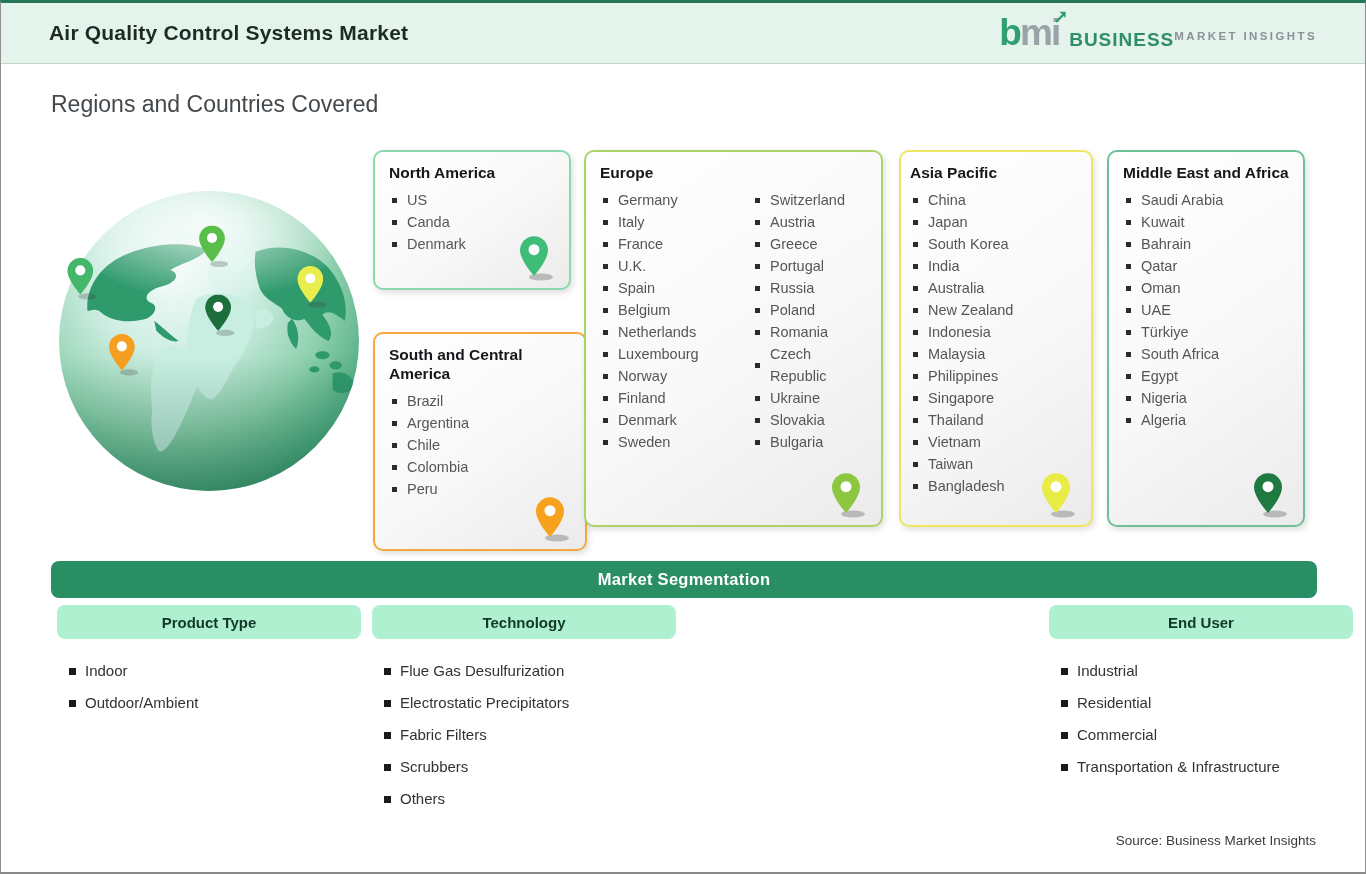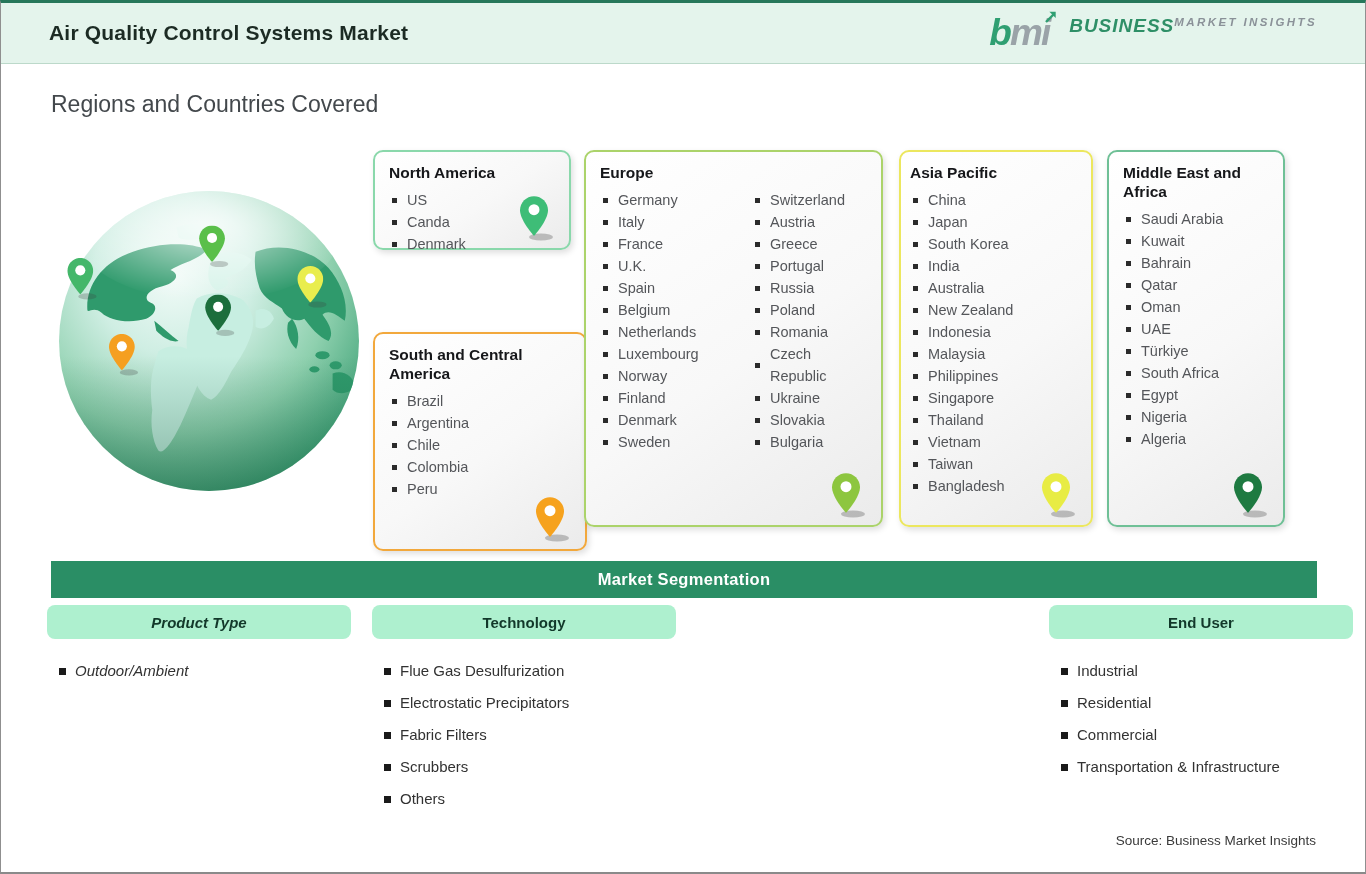--- a/index.html
+++ b/index.html
@@ -9,21 +9,21 @@
     border:1px solid #8f8f8f;border-top:3px solid #26775a;border-bottom:2px solid #8a8a8a;
     font-family:"Liberation Sans", sans-serif;overflow:hidden;
   }
   
   .topbar{
     position:absolute;left:0;top:0;width:100%;height:61px;background:#e4f4ec;
     border-bottom:1px solid #bcd9ca;display:flex;align-items:center;justify-content:space-between;
     padding:17px 48px;
   }
   .page-title{font-size:21px;font-weight:bold;color:#1c2b24;letter-spacing:.2px;margin:0;}
-  .logo{display:flex;align-items:flex-start;gap:20px;font-style:italic;}
+  .logo{display:flex;align-items:flex-end;gap:10px;}
   .logo-mark{position:relative;font-weight:bold;font-size:37px;line-height:34px;letter-spacing:-2px;}
   .logo-mark .lb{color:#2f9f72;}
   .logo-mark .lm,.logo-mark .li{color:#9aa3a8;}
   .logo-arrow{position:absolute;right:-9px;top:-6px;}
   .logo-text{display:flex;line-height:1.05;}
   .logo-line1{color:#2e8f67;font-weight:bold;font-size:19px;letter-spacing:1px;}
   .logo-line2{color:#8a9198;font-weight:bold;font-size:11.5px;letter-spacing:2.4px;}
   
   .section-heading{position:absolute;left:50px;top:88px;margin:0;font-size:23px;font-weight:400;color:#43484c;}
   
@@ -35,33 +35,33 @@
     box-shadow:2px 3px 6px rgba(0,0,0,.13);
     padding:11px 12px 10px 14px;
   }
   .rcard-title{font-size:15.5px;font-weight:bold;color:#16171a;line-height:19px;margin:0 0 7px 0;}
   .ccols{display:flex;gap:4px;align-items:center;}
   .clist{list-style:none;margin:0;padding:0;}
   .clist:first-child{min-width:148px;}
   .clist li{display:flex;align-items:center;line-height:22px;font-size:14.5px;color:#54565a;}
   .sq{display:inline-block;width:5px;height:5px;background:#2b2b2b;margin:0 10px 0 3px;flex:0 0 auto;}
   .card-pin-svg{position:absolute;right:14px;bottom:6px;}
-  .card-na{left:372px;top:147px;width:198px;height:100px;}
+  .card-na{left:372px;top:147px;width:198px;height:140px;}
   .card-sca{left:372px;top:305px;width:214px;height:219px;margin-top:24px;}
   .card-eu{left:583px;top:147px;width:299px;height:377px;}
   .card-apac{left:898px;top:147px;width:194px;height:377px;}
-  .card-mea{left:1106px;top:147px;width:178px;height:377px;}
+  .card-mea{left:1106px;top:147px;width:198px;height:377px;}
   
   .seg-banner{
     position:absolute;left:50px;top:558px;width:1266px;height:37px;background:#2a8e65;
-    border-radius:0;display:flex;align-items:center;justify-content:center;
+    border-radius:8px;display:flex;align-items:center;justify-content:center;
     color:#fff;font-size:16.5px;font-weight:bold;letter-spacing:.3px;
   }
   .seg-col{position:absolute;top:602px;width:304px;}
-  .seg-col.c0{left:46px;font-style:italic;} .seg-col.c1{left:371px;} .seg-col.c2{left:692px;} .seg-col.c3{left:1048px;}
+  .seg-col.c0{left:56px;} .seg-col.c1{left:371px;} .seg-col.c2{left:692px;} .seg-col.c3{left:1048px;}
   .seg-header{
     height:34px;background:#aef0cf;border-radius:8px;display:flex;align-items:center;justify-content:center;
     font-size:15px;font-weight:bold;color:#12382a;
   }
   .seg-items{list-style:none;margin:22px 0 0 0;padding:0 0 0 12px;}
   .seg-items li{display:flex;align-items:center;line-height:20px;margin-bottom:12px;font-size:15px;color:#323232;}
   .seg-items .sq{width:7px;height:7px;margin:0 9px 0 0;background:#1a1a1a;}
   
   .source-note{position:absolute;right:49px;top:830px;font-size:13.5px;color:#3a3a3a;}
 </style>
@@ -444,20 +444,24 @@
     </div>
   </section>
 
   <div class="seg-banner">Market Segmentation</div>
 
   <div class="seg-col c0">
     <div class="seg-header">Product Type</div>
     <ul class="seg-items">
         <li>
           <span class="sq"></span>
+          <span>Indoor</span>
+        </li>
+        <li>
+          <span class="sq"></span>
           <span>Outdoor/Ambient</span>
         </li>
       </ul>
   </div>
   <div class="seg-col c1">
     <div class="seg-header">Technology</div>
     <ul class="seg-items">
         <li>
           <span class="sq"></span>
           <span>Flue Gas Desulfurization</span>

